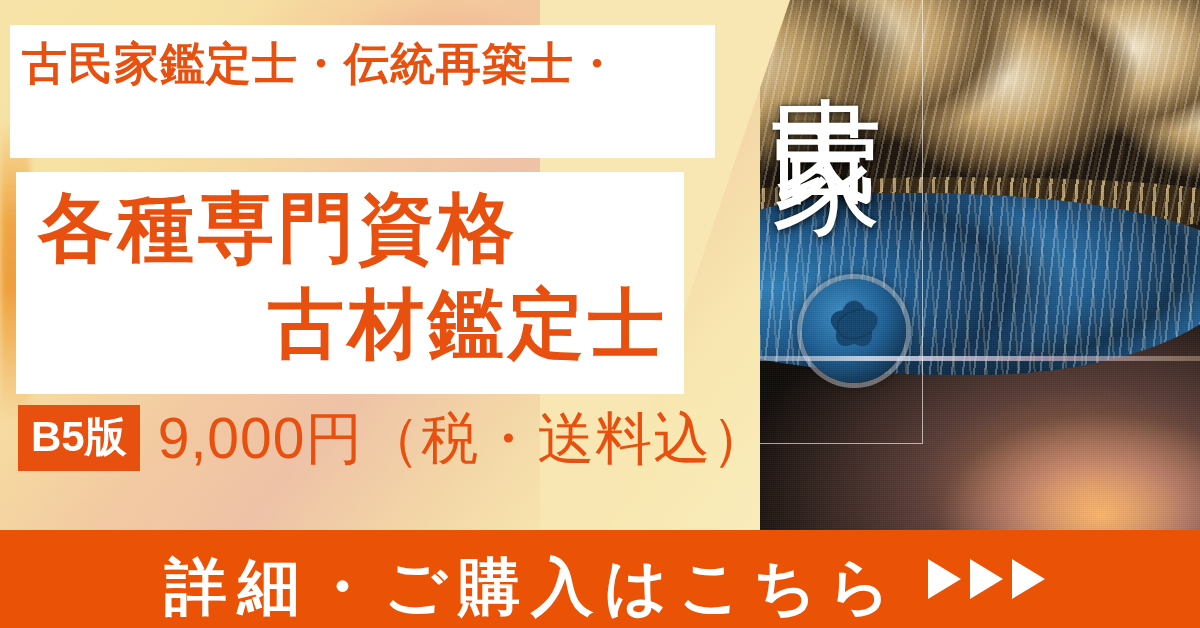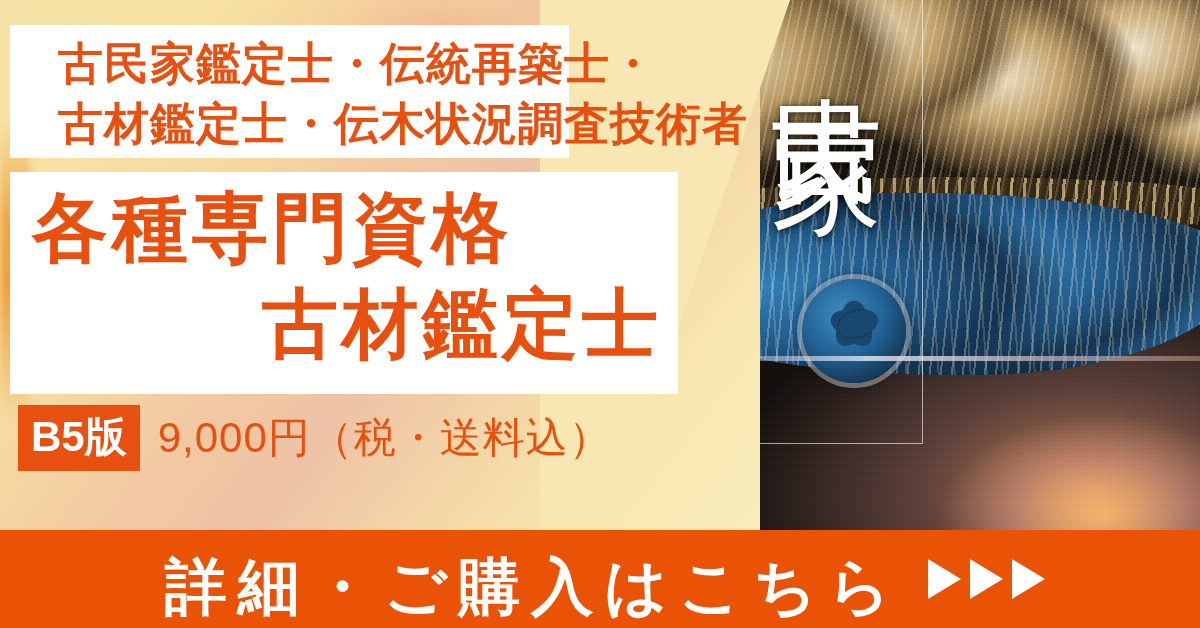--- a/index.html
+++ b/index.html
@@ -202,39 +202,38 @@
     left:540px; top:0;
     width:250px; height:536px;
     background:#f8e7b2;
     clip-path:polygon(0 0, 100% 0, 27% 100%, 0 100%);
   }
 
   
   .box-head{
     position:absolute;
     left:10px; top:25px;
-    width:559px; height:133px;
+    width:705px; height:133px;
     background:#ffffff;
-    padding-left:36px;
   }
   .box-head .line{
     color:#e8500f;
     font-size:45px;
     font-weight:700;
     letter-spacing:1px;
     line-height:1.33;
     white-space:nowrap;
     padding-left:12px;
   }
   .box-head .l1{padding-top:9px;}
 
   
   .box-main{
     position:absolute;
-    left:10px; top:172px;
+    left:16px; top:172px;
     width:668px; height:222px;
     background:#ffffff;
     clip-path:polygon(0 0, 100% 0, 100% 100%, 0 100%);
   }
   .box-main .m1{
     color:#e8500f;
     font-size:76px;
     font-weight:700;
     letter-spacing:4px;
     line-height:1;
@@ -265,21 +264,21 @@
     color:#ffffff;
     font-size:42px;
     font-weight:700;
     letter-spacing:0;
     line-height:1;
     padding:11px 13px 13px 13px;
     white-space:nowrap;
   }
   .price{
     color:#e8500f;
-    font-size:42px;
+    font-size:57px;
     font-weight:400;
     letter-spacing:1px;
     line-height:1;
     white-space:nowrap;
   }
 
   
   .cta{
     position:absolute;
     left:0; top:530px;
@@ -337,21 +336,20 @@
     <div class="cover-sub">伝統構法 古民家活用のための調査と再生の</div>
   </div>
 
   <div class="bg-wash"></div>
   <div class="bg-peach"></div>
   <div class="bg-leftglow"></div>
   <div class="wedge"></div>
 
   <div class="box-head">
     <div class="line l1">古民家鑑定士・伝統再築士・</div>
-    <div class="line l2">古材鑑定士・伝木状況調査技術者</div>
   </div>
 
   <div class="box-main">
     <div class="m1">各種専門資格</div>
     <div class="m2">古材鑑定士</div>
   </div>
 
   <div class="price-row">
     <div class="badge">B5版</div>
     <div class="price">9,000円（税・送料込）</div>

